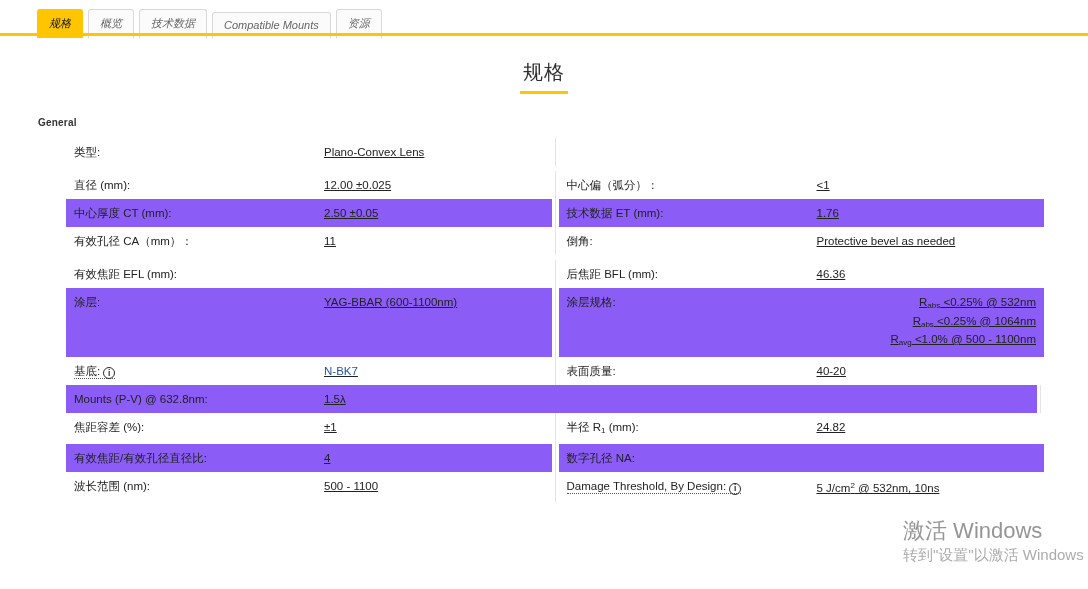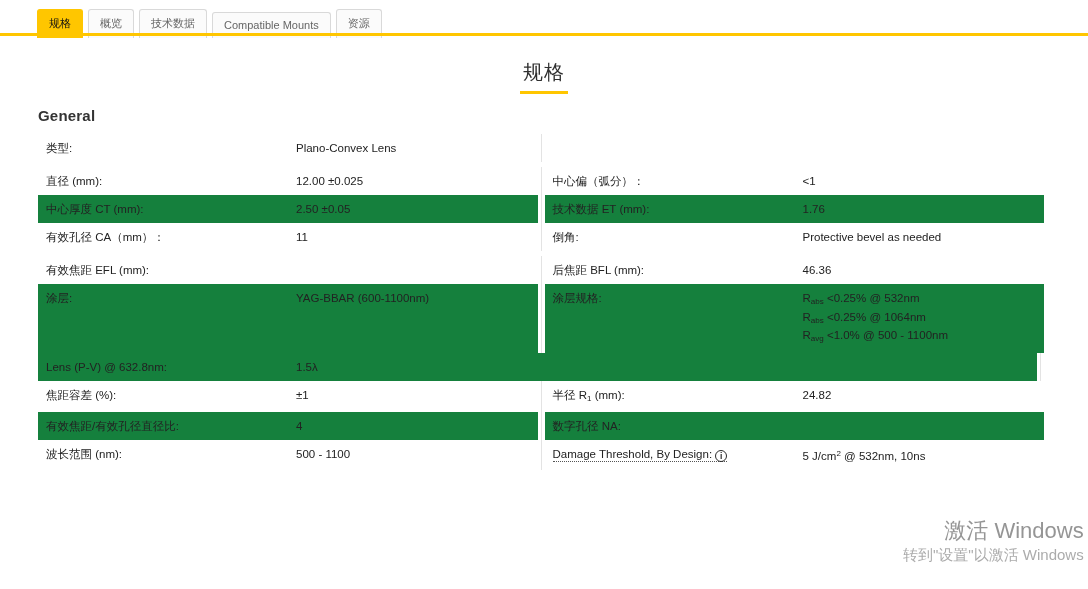--- a/index.html
+++ b/index.html
@@ -1,58 +1,58 @@
 <!DOCTYPE html>
 <html><head>
 <meta charset="utf-8">
 <style>
   * { margin:0; padding:0; box-sizing:border-box; }
   html,body { width:1088px; height:589px; overflow:hidden; background:#fff;
     font-family:"Liberation Sans","DejaVu Sans",sans-serif; color:#333; }
 
   
-  .tabbar { padding:9px 12px 0 37px; position:relative; white-space:nowrap; }
+  .tabbar { padding:9px 12px 0 37px; position:relative; white-space:nowrap;font-style:italic; }
   .tabbar::after { content:""; display:block; height:3px; background:#FFC600; margin-top:0;
     position:absolute; left:0; right:0; bottom:0; }
   .tabbar { height:36px; }
   .tab { display:inline-block; vertical-align:bottom; font-size:11px; padding:6px 11px 7px;
     margin-right:5px; border-radius:3px 3px 0 0; color:#666; background:#fbfbfb;
     border:1px solid #d9d9d9; border-bottom:none; cursor:pointer; }
   .tab.active { background:#FFC600; color:#111; border-color:#FFC600; }
 
   
   .page-title-wrap { text-align:center; margin-top:23px; }
   .page-title { display:inline-block; font-size:20px; color:#2f2f2f; letter-spacing:1px; }
   .page-title-underline { width:48px; height:3px; background:#FFC600; margin:5px auto 0; }
 
   
   .content { padding:0 44px 0 38px; }
   .section { margin-top:5px; }
-  .section-h { font-size:15px; font-weight:bold; color:#333; margin:13px 0 10px; letter-spacing:.2px; }
+  .section-h { font-size:10px; font-weight:bold; color:#333; margin:23px 0 10px; letter-spacing:.2px; }
 
-  .spec-row { display:flex; align-items:stretch; }
-  .spec-row.shade .cell { background:#15803d; }
+  .spec-row { display:flex; align-items:stretch;margin-left:28px; }
+  .spec-row.shade .cell { background:#8b5cf6; }
   .cell { flex:1 1 0; display:flex; align-items:flex-start; padding:7px 8px 6px; min-height:28px;
     font-size:11.5px; line-height:14.5px; }
   .vdiv { flex:0 0 1px; background:#e3e3e3; margin:0 3px; }
   .spec-label { flex:0 0 250px; color:#222; padding-right:10px; }
-  .spec-value { flex:1 1 auto; color:#222; }
+  .spec-value { flex:1 1 auto; color:#222;text-decoration:underline; }
   .lbl-underline { border-bottom:1px dotted #555; padding-bottom:1px; }
   .info-icon { display:inline-flex; width:12px; height:12px; border:1.2px solid #2b2b2b;
     border-radius:50%; font-size:8.5px; font-weight:bold; color:#2b2b2b;
     align-items:center; justify-content:center; margin-left:3px; vertical-align:-1px; cursor:pointer; }
   a.spec-link { color:#2553a4; text-decoration:none; cursor:pointer; }
-  .val-line { display:block; }
+  .val-line { display:block;text-align:right; }
   sub { font-size:8px; vertical-align:-2px; }
   sup { font-size:8px; vertical-align:4px; }
 
   
   .watermark { position:absolute; left:903px; top:518px; pointer-events:none; z-index:5;
     color:rgba(130,130,130,.85); white-space:nowrap; }
-  .watermark .l1 { font-size:22px; line-height:26px;text-align:right; }
+  .watermark .l1 { font-size:22px; line-height:26px; }
   .watermark .l2 { font-size:15px; line-height:22px; color:rgba(150,150,150,.8); }
 </style>
 </head>
 <body>
 
 <div class="tabbar"><div class="tab active">规格</div><div class="tab">概览</div><div class="tab">技术数据</div><div class="tab">Compatible Mounts</div><div class="tab">资源</div></div>
 
 <div class="page-title-wrap">
   <div class="page-title">规格</div>
   <div class="page-title-underline"></div>
@@ -124,23 +124,34 @@
         <div class="vdiv"></div>
         <div class="cell">
           <span class="spec-label"><span>涂层规格:</span></span>
           <span class="spec-value">
             <span class="val-line">R<sub>abs</sub> &lt;0.25% @ 532nm</span>
             <span class="val-line">R<sub>abs</sub> &lt;0.25% @ 1064nm</span>
             <span class="val-line">R<sub>avg</sub> &lt;1.0% @ 500 - 1100nm</span>
           </span>
         </div>
       </div>
+      <div class="spec-row">
+        <div class="cell">
+          <span class="spec-label"><span class="lbl-underline">基底:<span class="info-icon">i</span></span></span>
+          <span class="spec-value"><a class="spec-link">N-BK7</a></span>
+        </div>
+        <div class="vdiv"></div>
+        <div class="cell">
+          <span class="spec-label"><span>表面质量:</span></span>
+          <span class="spec-value">40-20</span>
+        </div>
+      </div>
       <div class="spec-row shade">
         <div class="cell">
-          <span class="spec-label"><span>Lens (P-V) @ 632.8nm:</span></span>
+          <span class="spec-label"><span>Mounts (P-V) @ 632.8nm:</span></span>
           <span class="spec-value">1.5λ</span>
         </div>
         <div class="vdiv"></div>
       </div>
       <div class="spec-row">
         <div class="cell">
           <span class="spec-label"><span>焦距容差 (%):</span></span>
           <span class="spec-value">±1</span>
         </div>
         <div class="vdiv"></div>

